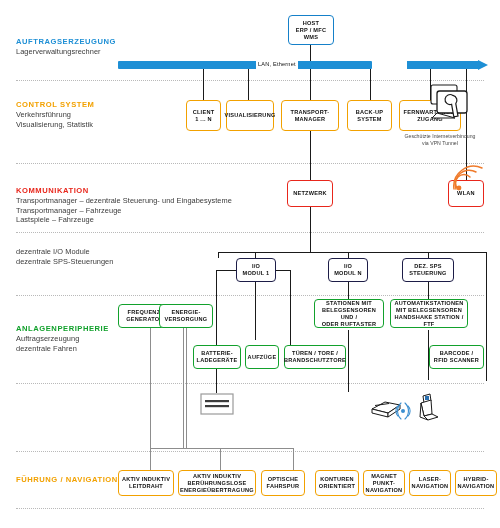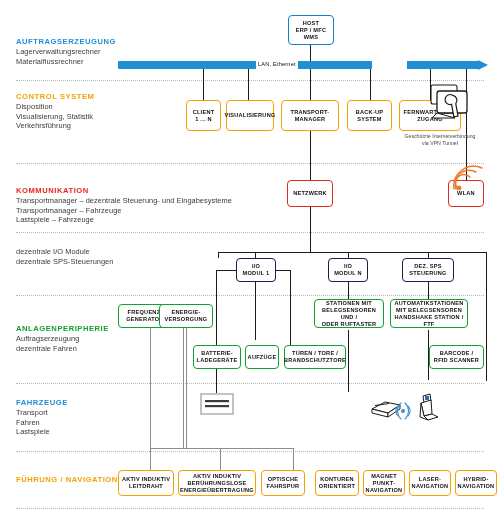--- a/index.html
+++ b/index.html
@@ -83,54 +83,46 @@
   <div class="sep" style="top:163px;"></div>
   <div class="sep" style="top:232px;"></div>
   <div class="sep" style="top:295px;"></div>
   <div class="sep" style="top:383px;"></div>
   <div class="sep" style="top:451px;"></div>
   <div class="sep" style="top:508px;"></div>
 
   <div class="sec" style="top:37px;">
     <div class="hd" style="color:#1e8fd5">AUFTRAGSERZEUGUNG</div>
     <div class="ln">Lagerverwaltungsrechner</div>
-    <div class="ln">Materialflussrechner</div>
-  </div>
-
-  <div class="sec" style="top:92px;">
+  </div>
+
+  <div class="sec" style="top:100px;">
     <div class="hd" style="color:#f2a100">CONTROL SYSTEM</div>
-    <div class="ln">Disposition</div>
+    <div class="ln">Verkehrsführung</div>
     <div class="ln">Visualisierung, Statistik</div>
-    <div class="ln">Verkehrsführung</div>
   </div>
 
   <div class="sec" style="top:186px; width:280px;">
     <div class="hd" style="color:#e8261b">KOMMUNIKATION</div>
     <div class="ln">Transportmanager – dezentrale Steuerung- und Eingabesysteme</div>
     <div class="ln">Transportmanager – Fahrzeuge</div>
     <div class="ln">Lastspiele – Fahrzeuge</div>
   </div>
 
   <div class="sec" style="top:247px;">
     <div class="ln">dezentrale I/O Module</div>
     <div class="ln">dezentrale SPS-Steuerungen</div>
   </div>
 
   <div class="sec" style="top:324px;">
     <div class="hd" style="color:#12a12c">ANLAGENPERIPHERIE</div>
     <div class="ln">Auftragserzeugung</div>
     <div class="ln">dezentrale Fahren</div>
   </div>
 
-  <div class="sec" style="top:398px;">
-    <div class="hd" style="color:#1e8fd5">FAHRZEUGE</div>
-    <div class="ln">Transport</div>
-    <div class="ln">Fahren</div>
-    <div class="ln">Lastspiele</div>
-  </div>
 
   <div class="sec" style="top:475px;">
     <div class="hd" style="color:#f2a100">FÜHRUNG / NAVIGATION</div>
   </div>
 
   <div class="v" style="left:310px; top:45px; height:17px;"></div>
 
   <div class="v" style="left:203px; top:69px; height:31px;"></div>
   <div class="v" style="left:248px; top:69px; height:31px;"></div>
   <div class="v" style="left:310px; top:69px; height:31px;"></div>

